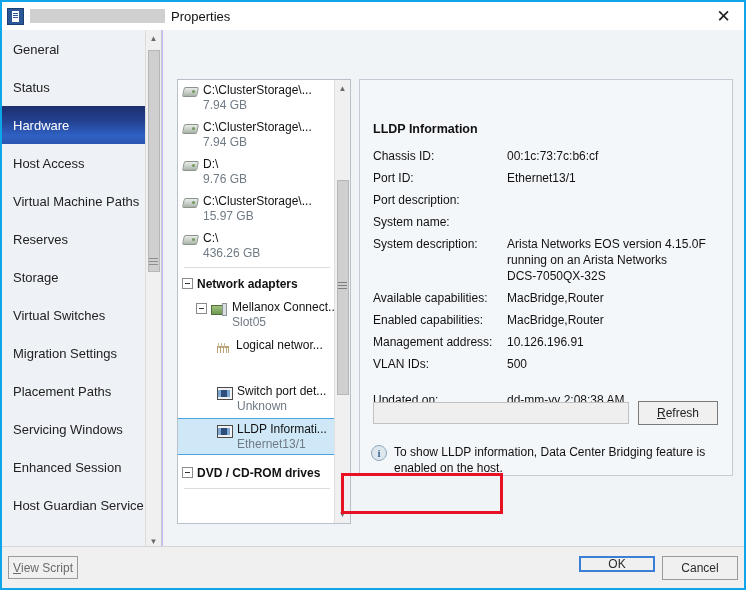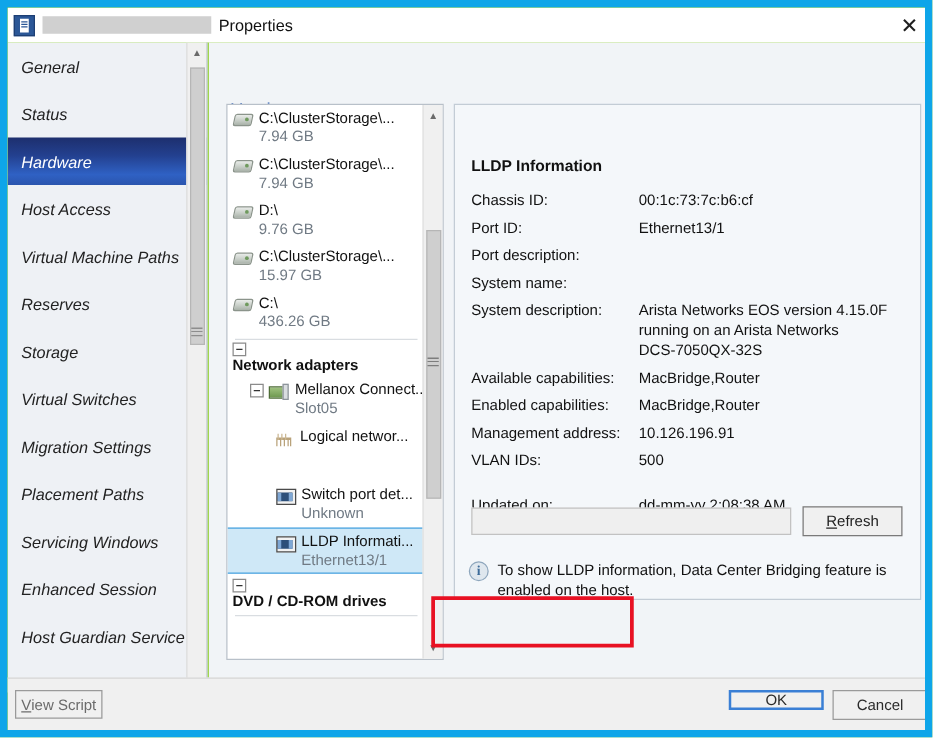--- a/index.html
+++ b/index.html
@@ -8,22 +8,22 @@
     width: 746px; height: 590px;
     overflow: hidden;
     font-family: "Liberation Sans", sans-serif;
     font-size: 12px;
     color: #1a1a1a;
     background: #ffffff;
   }
   #app {
     position: relative;
     width: 746px; height: 590px;
-    background: #84cc16;
-    border: 6px solid #0ea5e9;
+    background: #c4b5fd;
+    border: 2px solid #0ea5e9;
     overflow: hidden;
   }
 
   
   #titlebar {
     position: absolute; left: 0; top: 0;
     width: 744px; height: 28px;
     background: #ffffff;
     display: flex; align-items: center;
   }
@@ -77,21 +77,20 @@
     overflow: hidden;
   }
   .nav-item {
     height: 38px;
     display: flex; align-items: center;
     padding-left: 11px;
     font-size: 13px;
     color: #222222;
     white-space: nowrap;
     position: relative;
-    font-style: italic;
   }
   .nav-item.selected {
     background: linear-gradient(to bottom, #1d2f6e 0%, #23408f 38%, #2f61c4 78%, #2a55ae 100%);
     color: #ffffff;
   }
   .nav-item.selected::after {
     content: "";
     position: absolute; right: 0; top: 50%;
     transform: translateY(-50%);
     width: 0; height: 0;
@@ -283,26 +282,25 @@
     position: absolute; left: 2px; top: 4px;
     width: 12px; height: 7px;
     background: #2d4f79;
     box-shadow: inset 3px 0 0 #7fa7d4, inset -3px 0 0 #7fa7d4;
   }
   .tree-text { display: flex; flex-direction: column; line-height: 15px; }
   .tree-label { font-size: 12px; color: #111111; }
   .tree-sub { font-size: 12px; color: #707a84; }
   .group-row {
     height: 27px;
-    display: flex; align-items: flex-start;
+    display: flex; align-items: center;
     padding-left: 4px;
     font-size: 12px;
     font-weight: bold;
     color: #111111;
-    flex-direction: column;
   }
   .group-row .expander { margin-top: 0; }
   .sep { height: 1px; background: #d9dde1; margin: 2px 6px 2px 6px; }
   .child-row { height: 27px; padding-left: 22px; padding-top: 4px; }
   .child-row2 { height: 37px; padding-left: 22px; padding-top: 3px; }
   .indent2 { padding-left: 38px; }
   .selected-row {
     background: #cfe8f7;
     border-top: 1px solid #4aa3df;
     border-bottom: 1px solid #4aa3df;

